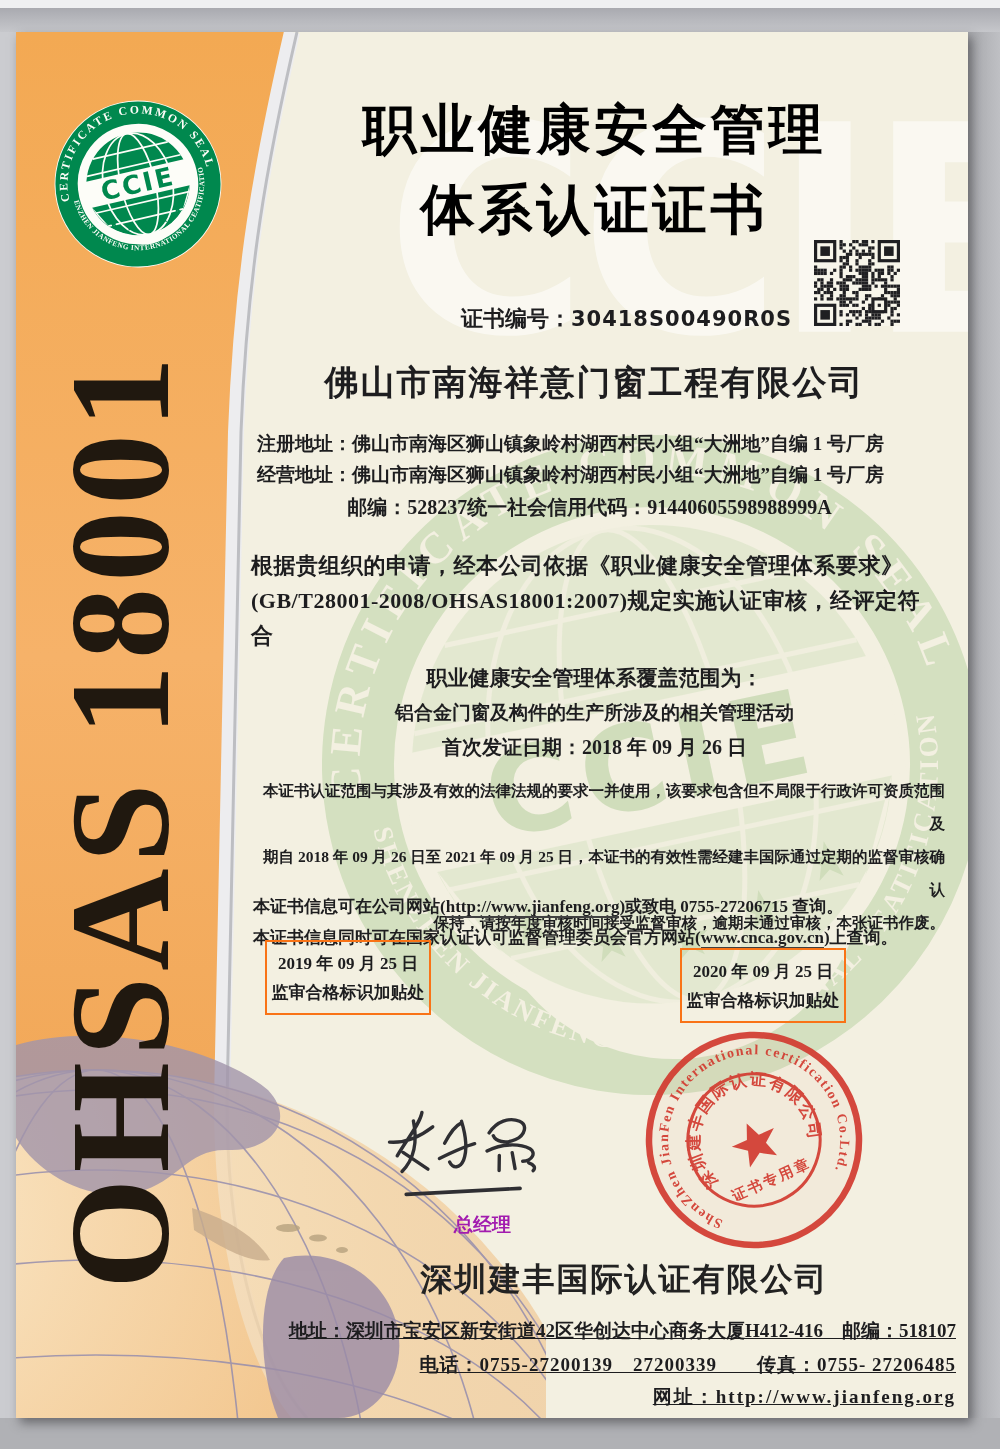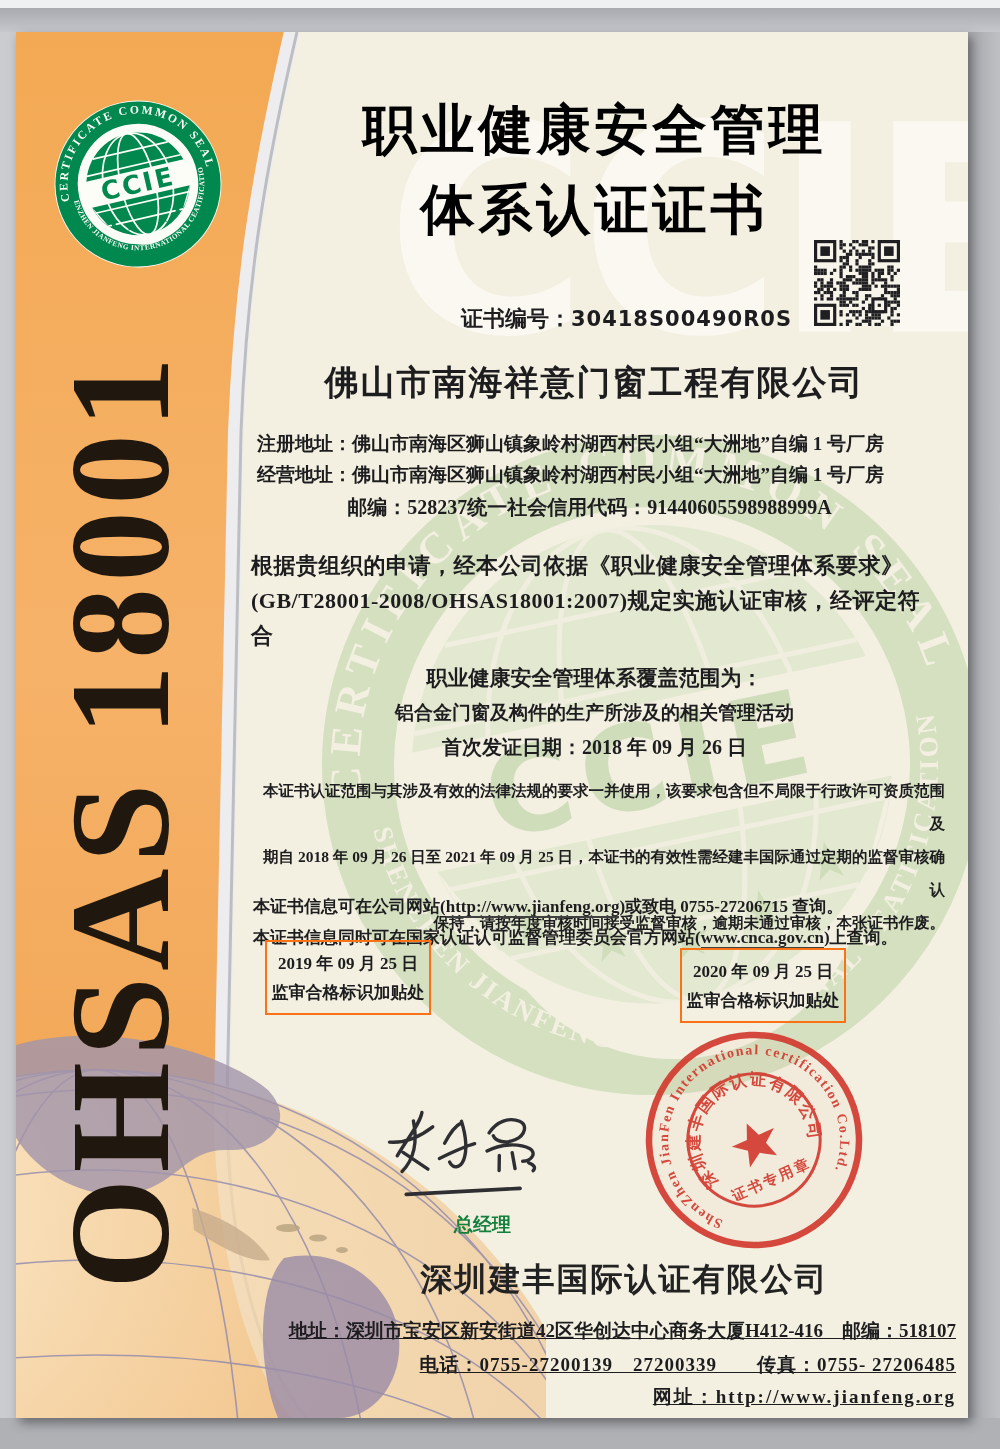--- a/index.html
+++ b/index.html
@@ -59,21 +59,21 @@
   .info-line{left:16px;width:695px;font-size:17px;font-weight:bold;}
   .info1{top:863px;}
   .info2{top:894px;}
   .link{border-bottom:2px solid #404040;}
   .audit-box{width:162px;border:2px solid #f97316;text-align:center;
              padding:7px 0 6px 0;font-size:17px;font-weight:bold;line-height:29px;background:transparent;}
   .box1{left:28px;top:908px;}
   .box2{left:443px;top:916px;}
   .signature{left:140px;top:1062px;z-index:6;}
   .signer-title{left:140px;top:1180px;width:185px;text-align:center;text-indent:26px;
-                font-size:19px;font-weight:bold;color:#15803d;}
+                font-size:19px;font-weight:bold;color:#a21caf;}
   .stamp{left:402px;top:993px;z-index:7;mix-blend-mode:multiply;}
   .issuer-name{left:0;top:1226px;width:100%;text-align:center;padding-left:60px;box-sizing:border-box;
                font-size:32px;font-weight:bold;letter-spacing:2px;color:#222;}
   .issuer-line{left:4px;width:100%;text-align:right;font-size:19px;font-weight:bold;text-decoration:underline;}
   .issuer-addr{top:1286px;}
   .issuer-tel{top:1320px;letter-spacing:1px;}
   .issuer-web{top:1352px;letter-spacing:2px;}
 </style>
 </head>
 <body>

